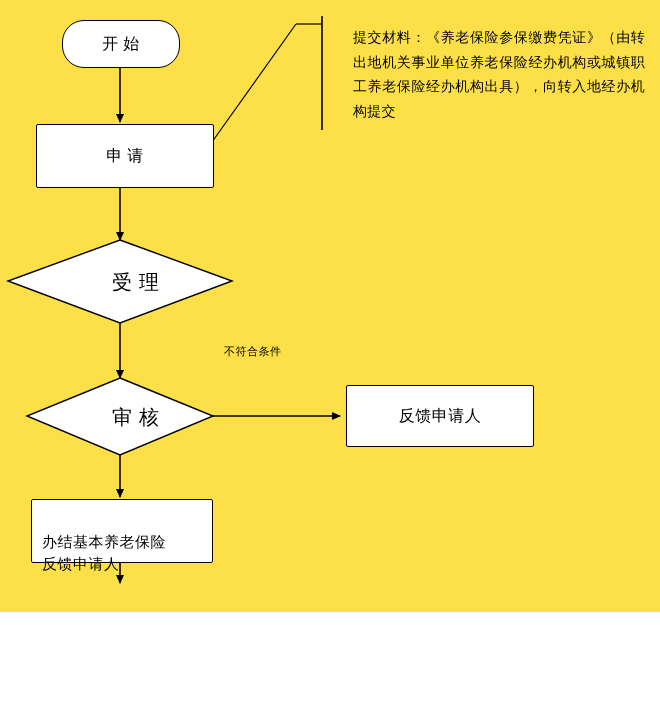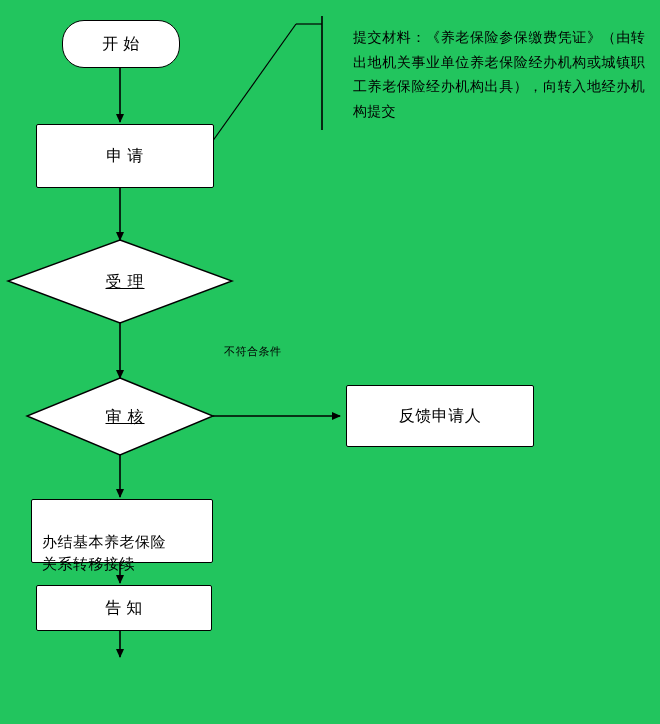--- a/index.html
+++ b/index.html
@@ -7,23 +7,23 @@
     padding: 0;
     background: #ffffff;
   }
   body {
     font-family: "Liberation Serif", "DejaVu Serif", serif;
     color: #000000;
   }
   #canvas {
     position: relative;
     width: 660px;
-    height: 724px;
+    height: 612px;
     overflow: hidden;
-    background: #22c55e;
+    background: #fde047;
   }
   .node {
     position: absolute;
     box-sizing: border-box;
     border: 1px solid #000000;
     background: #ffffff;
     display: flex;
     align-items: center;
     justify-content: center;
     text-align: center;
@@ -42,31 +42,30 @@
     padding: 8px 10px 6px 10px;
     text-align: left;
     font-size: 15px;
     line-height: 1.5;
   }
   .diamond-wrap {
     position: absolute;
   }
   .diamond-label {
     position: absolute;
-    left: 5px;
+    left: 16px;
     top: 0;
     width: 100%;
     height: 100%;
     display: flex;
     align-items: center;
     justify-content: center;
-    font-size: 16px;
+    font-size: 20px;
     letter-spacing: 1px;
     pointer-events: none;
-    text-decoration: underline;
   }
   .edge-label {
     position: absolute;
     font-size: 11px;
     letter-spacing: 0.5px;
     white-space: nowrap;
   }
   .note {
     position: absolute;
     font-size: 14px;
@@ -135,23 +134,20 @@
   </div>
 
   <div class="edge-label" style="left:224px; top:344px;">不符合条件</div>
 
   <div class="node rect" style="left:346px; top:385px; width:188px; height:62px;">
     <span>反馈申请人</span>
   </div>
 
   <div class="node rect node-multiline" style="left:31px; top:499px; width:182px; height:64px; white-space:pre-line;">
     <span>办结基本养老保险
-关系转移接续</span>
+反馈申请人</span>
   </div>
 
-  <div class="node rect" style="left:36px; top:585px; width:176px; height:46px;">
-    <span>告 知</span>
-  </div>
 
 
   <div class="note" style="left:353px; top:26px; width:292px;">提交材料：《养老保险参保缴费凭证》（由转出地机关事业单位养老保险经办机构或城镇职工养老保险经办机构出具），向转入地经办机构提交</div>
 
 </div>
 
 </body></html>

